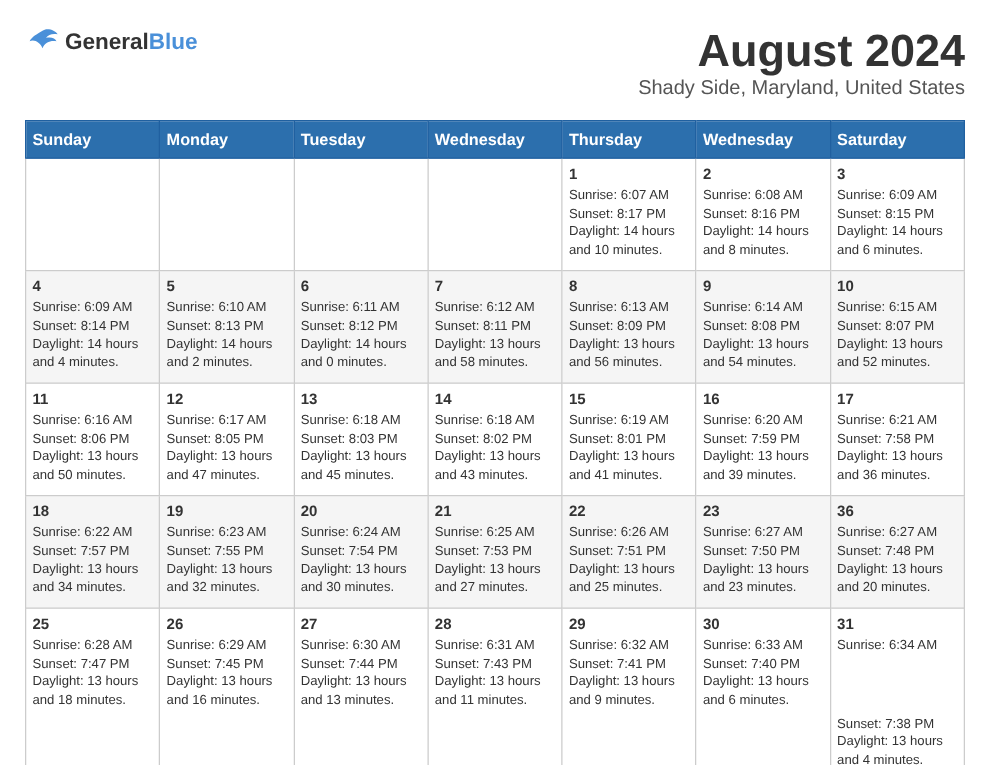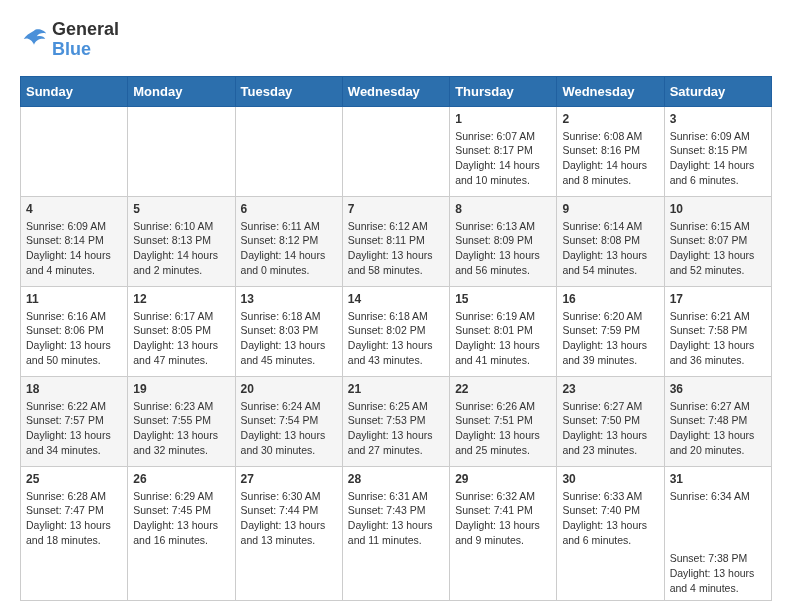--- a/index.html
+++ b/index.html
@@ -16,21 +16,21 @@
       align-items: flex-start;
       margin-bottom: 16px;
     }
     .logo {
       display: flex;
       align-items: center;
       gap: 4px;
     }
     .logo-text {
       display: flex;
-      flex-direction: column;
+      flex-direction: row;
       font-size: 18px;
       font-weight: bold;
       line-height: 1.1;
     }
     .logo-text span:first-child { color: #333; }
     .logo-text span:last-child { color: #4a90d9; }
     .logo-bird {
       width: 28px;
       height: 28px;
     }
@@ -89,20 +89,24 @@
 <div class="header">
   <div class="logo">
     <svg class="logo-bird" viewBox="0 0 30 30">
       <path d="M15 5 C18 2, 26 4, 28 8 C24 7, 20 8, 18 11 C22 10, 26 11, 27 14 C22 13, 17 15, 15 20 C13 15, 8 12, 4 14 C6 10, 10 8, 15 5Z" fill="#4a90d9"></path>
     </svg>
     <div class="logo-text">
       <span>General</span>
       <span>Blue</span>
     </div>
   </div>
+  <div class="title-block">
+    <div class="main-title">August 2024</div>
+    <div class="subtitle">Shady Side, Maryland, United States</div>
+  </div>
 </div>
 
 <table>
   <thead>
     <tr>
     <th>Sunday</th>
         <th>Monday</th>
         <th>Tuesday</th>
         <th>Wednesday</th>
         <th>Thursday</th>

